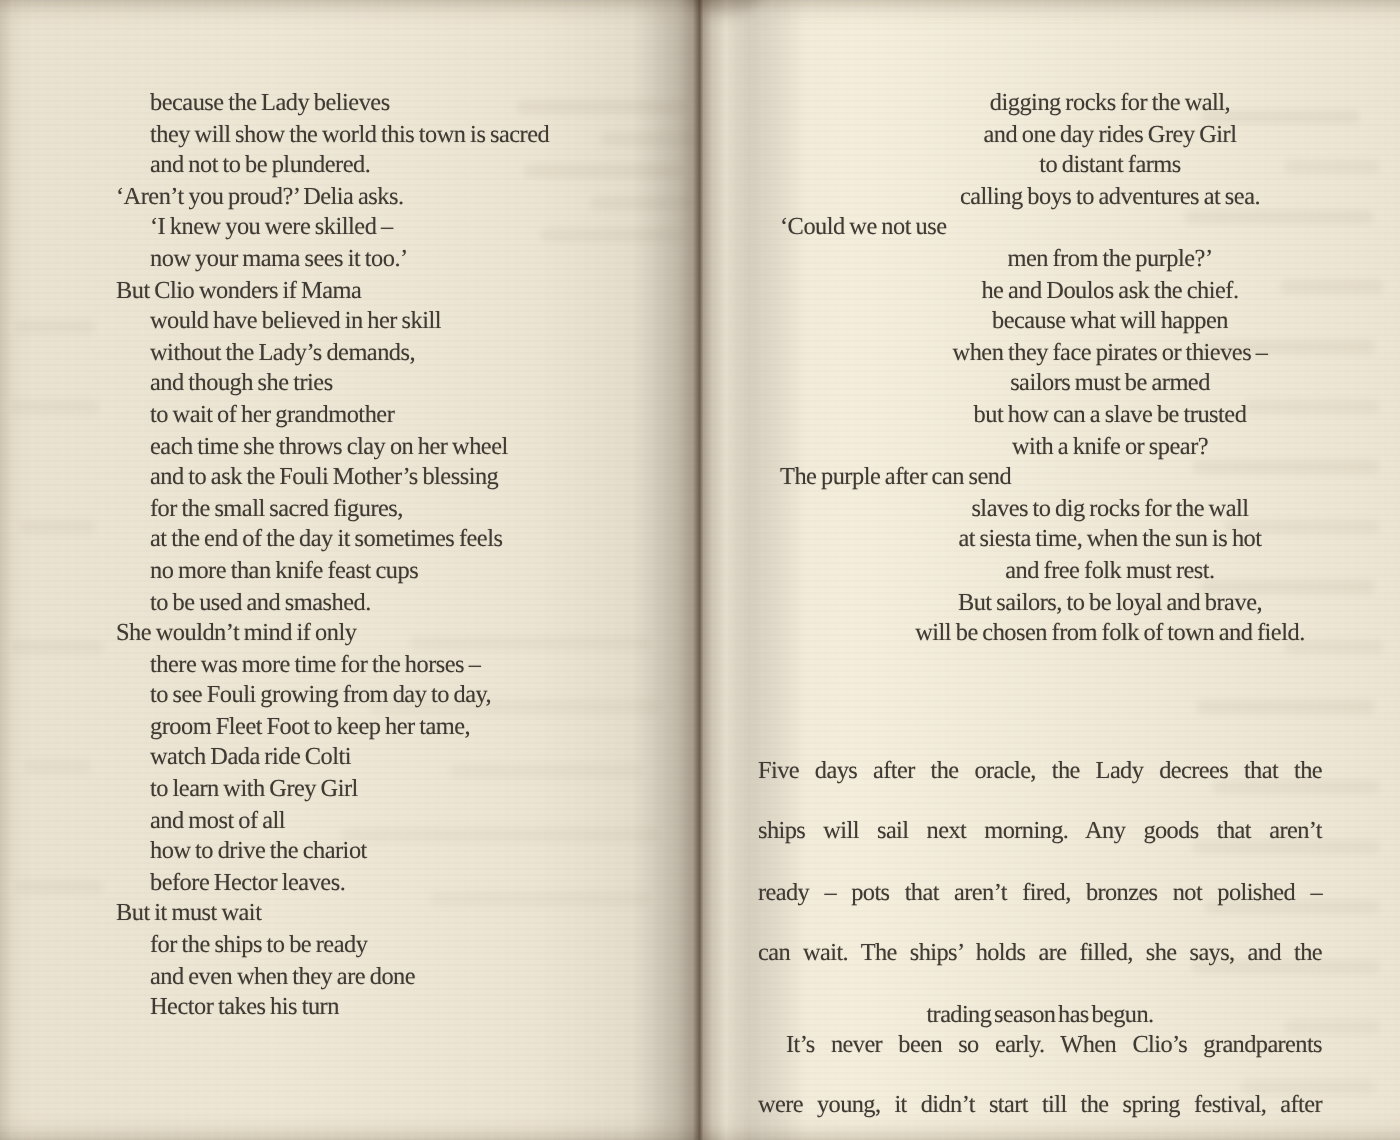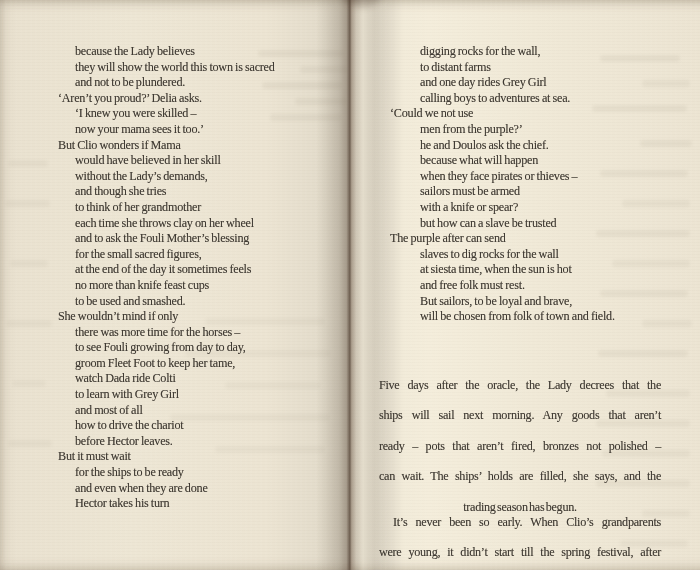--- a/index.html
+++ b/index.html
@@ -49,21 +49,21 @@
     background:radial-gradient(ellipse 50% 60% at 50% 100%, rgba(104,86,66,.38), rgba(104,86,66,0) 75%);
     filter:blur(2px);
   }
   .txt{ color:#3f3a33; text-shadow:0 0 .5px rgba(63,56,45,.4); }
   .poem{ position:absolute; font-size:12.2px; line-height:15.6px; letter-spacing:-.25px; word-spacing:-.5px; }
   .poem-left{ left:58px; top:44px; width:300px; }
   .poem-right{ left:379px; top:44px; width:300px; }
   .poem-left .ind0{ margin-left:0; }
   .poem-left .ind1{ margin-left:17px; }
   .poem-right .ind0{ margin-left:11px; }
-  .poem-right .ind1{ margin-left:41px; }
+  .poem-right .ind1{ margin-left:52px;text-align:center; }
   .prose{
     position:absolute; left:379px; top:378px; width:282px;
     font-size:12.2px; line-height:15.2px; letter-spacing:-.3px; word-spacing:-1.4px;
   }
   .jline{ text-align:center; }
   .jline.j{ text-align:justify; }
   .jline.j::after{ content:""; display:inline-block; width:100%; height:0; }
   .jline.find{ text-indent:14px; }
   .pagenum{
     position:absolute; font-style:italic; font-size:10.5px; color:#48423a;
@@ -124,21 +124,21 @@
         <div class="pline ind1">because the Lady believes</div>
         <div class="pline ind1">they will show the world this town is sacred</div>
         <div class="pline ind1">and not to be plundered.</div>
         <div class="pline ind0">‘Aren’t you proud?’ Delia asks.</div>
         <div class="pline ind1">‘I knew you were skilled –</div>
         <div class="pline ind1">now your mama sees it too.’</div>
         <div class="pline ind0">But Clio wonders if Mama</div>
         <div class="pline ind1">would have believed in her skill</div>
         <div class="pline ind1">without the Lady’s demands,</div>
         <div class="pline ind1">and though she tries</div>
-        <div class="pline ind1">to think of her grandmother</div>
+        <div class="pline ind1">to wait of her grandmother</div>
         <div class="pline ind1">each time she throws clay on her wheel</div>
         <div class="pline ind1">and to ask the Fouli Mother’s blessing</div>
         <div class="pline ind1">for the small sacred figures,</div>
         <div class="pline ind1">at the end of the day it sometimes feels</div>
         <div class="pline ind1">no more than knife feast cups</div>
         <div class="pline ind1">to be used and smashed.</div>
         <div class="pline ind0">She wouldn’t mind if only</div>
         <div class="pline ind1">there was more time for the horses –</div>
         <div class="pline ind1">to see Fouli growing from day to day,</div>
         <div class="pline ind1">groom Fleet Foot to keep her tame,</div>
@@ -151,31 +151,31 @@
         <div class="pline ind1">for the ships to be ready</div>
         <div class="pline ind1">and even when they are done</div>
         <div class="pline ind1">Hector takes his turn</div>
       </div>
     <div class="pagenum pagenum-left">56</div>
   </div>
 
   <div>
     <div class="poem poem-right txt">
         <div class="pline ind1">digging rocks for the wall,</div>
+        <div class="pline ind1">and one day rides Grey Girl</div>
         <div class="pline ind1">to distant farms</div>
-        <div class="pline ind1">and one day rides Grey Girl</div>
         <div class="pline ind1">calling boys to adventures at sea.</div>
         <div class="pline ind0">‘Could we not use</div>
         <div class="pline ind1">men from the purple?’</div>
         <div class="pline ind1">he and Doulos ask the chief.</div>
         <div class="pline ind1">because what will happen</div>
         <div class="pline ind1">when they face pirates or thieves –</div>
         <div class="pline ind1">sailors must be armed</div>
+        <div class="pline ind1">but how can a slave be trusted</div>
         <div class="pline ind1">with a knife or spear?</div>
-        <div class="pline ind1">but how can a slave be trusted</div>
         <div class="pline ind0">The purple after can send</div>
         <div class="pline ind1">slaves to dig rocks for the wall</div>
         <div class="pline ind1">at siesta time, when the sun is hot</div>
         <div class="pline ind1">and free folk must rest.</div>
         <div class="pline ind1">But sailors, to be loyal and brave,</div>
         <div class="pline ind1">will be chosen from folk of town and field.</div>
       </div>
     <div class="prose txt">
         <div class="jline j">Five days after the oracle, the Lady decrees that the</div>
         <div class="jline j">ships will sail next morning. Any goods that aren’t</div>

